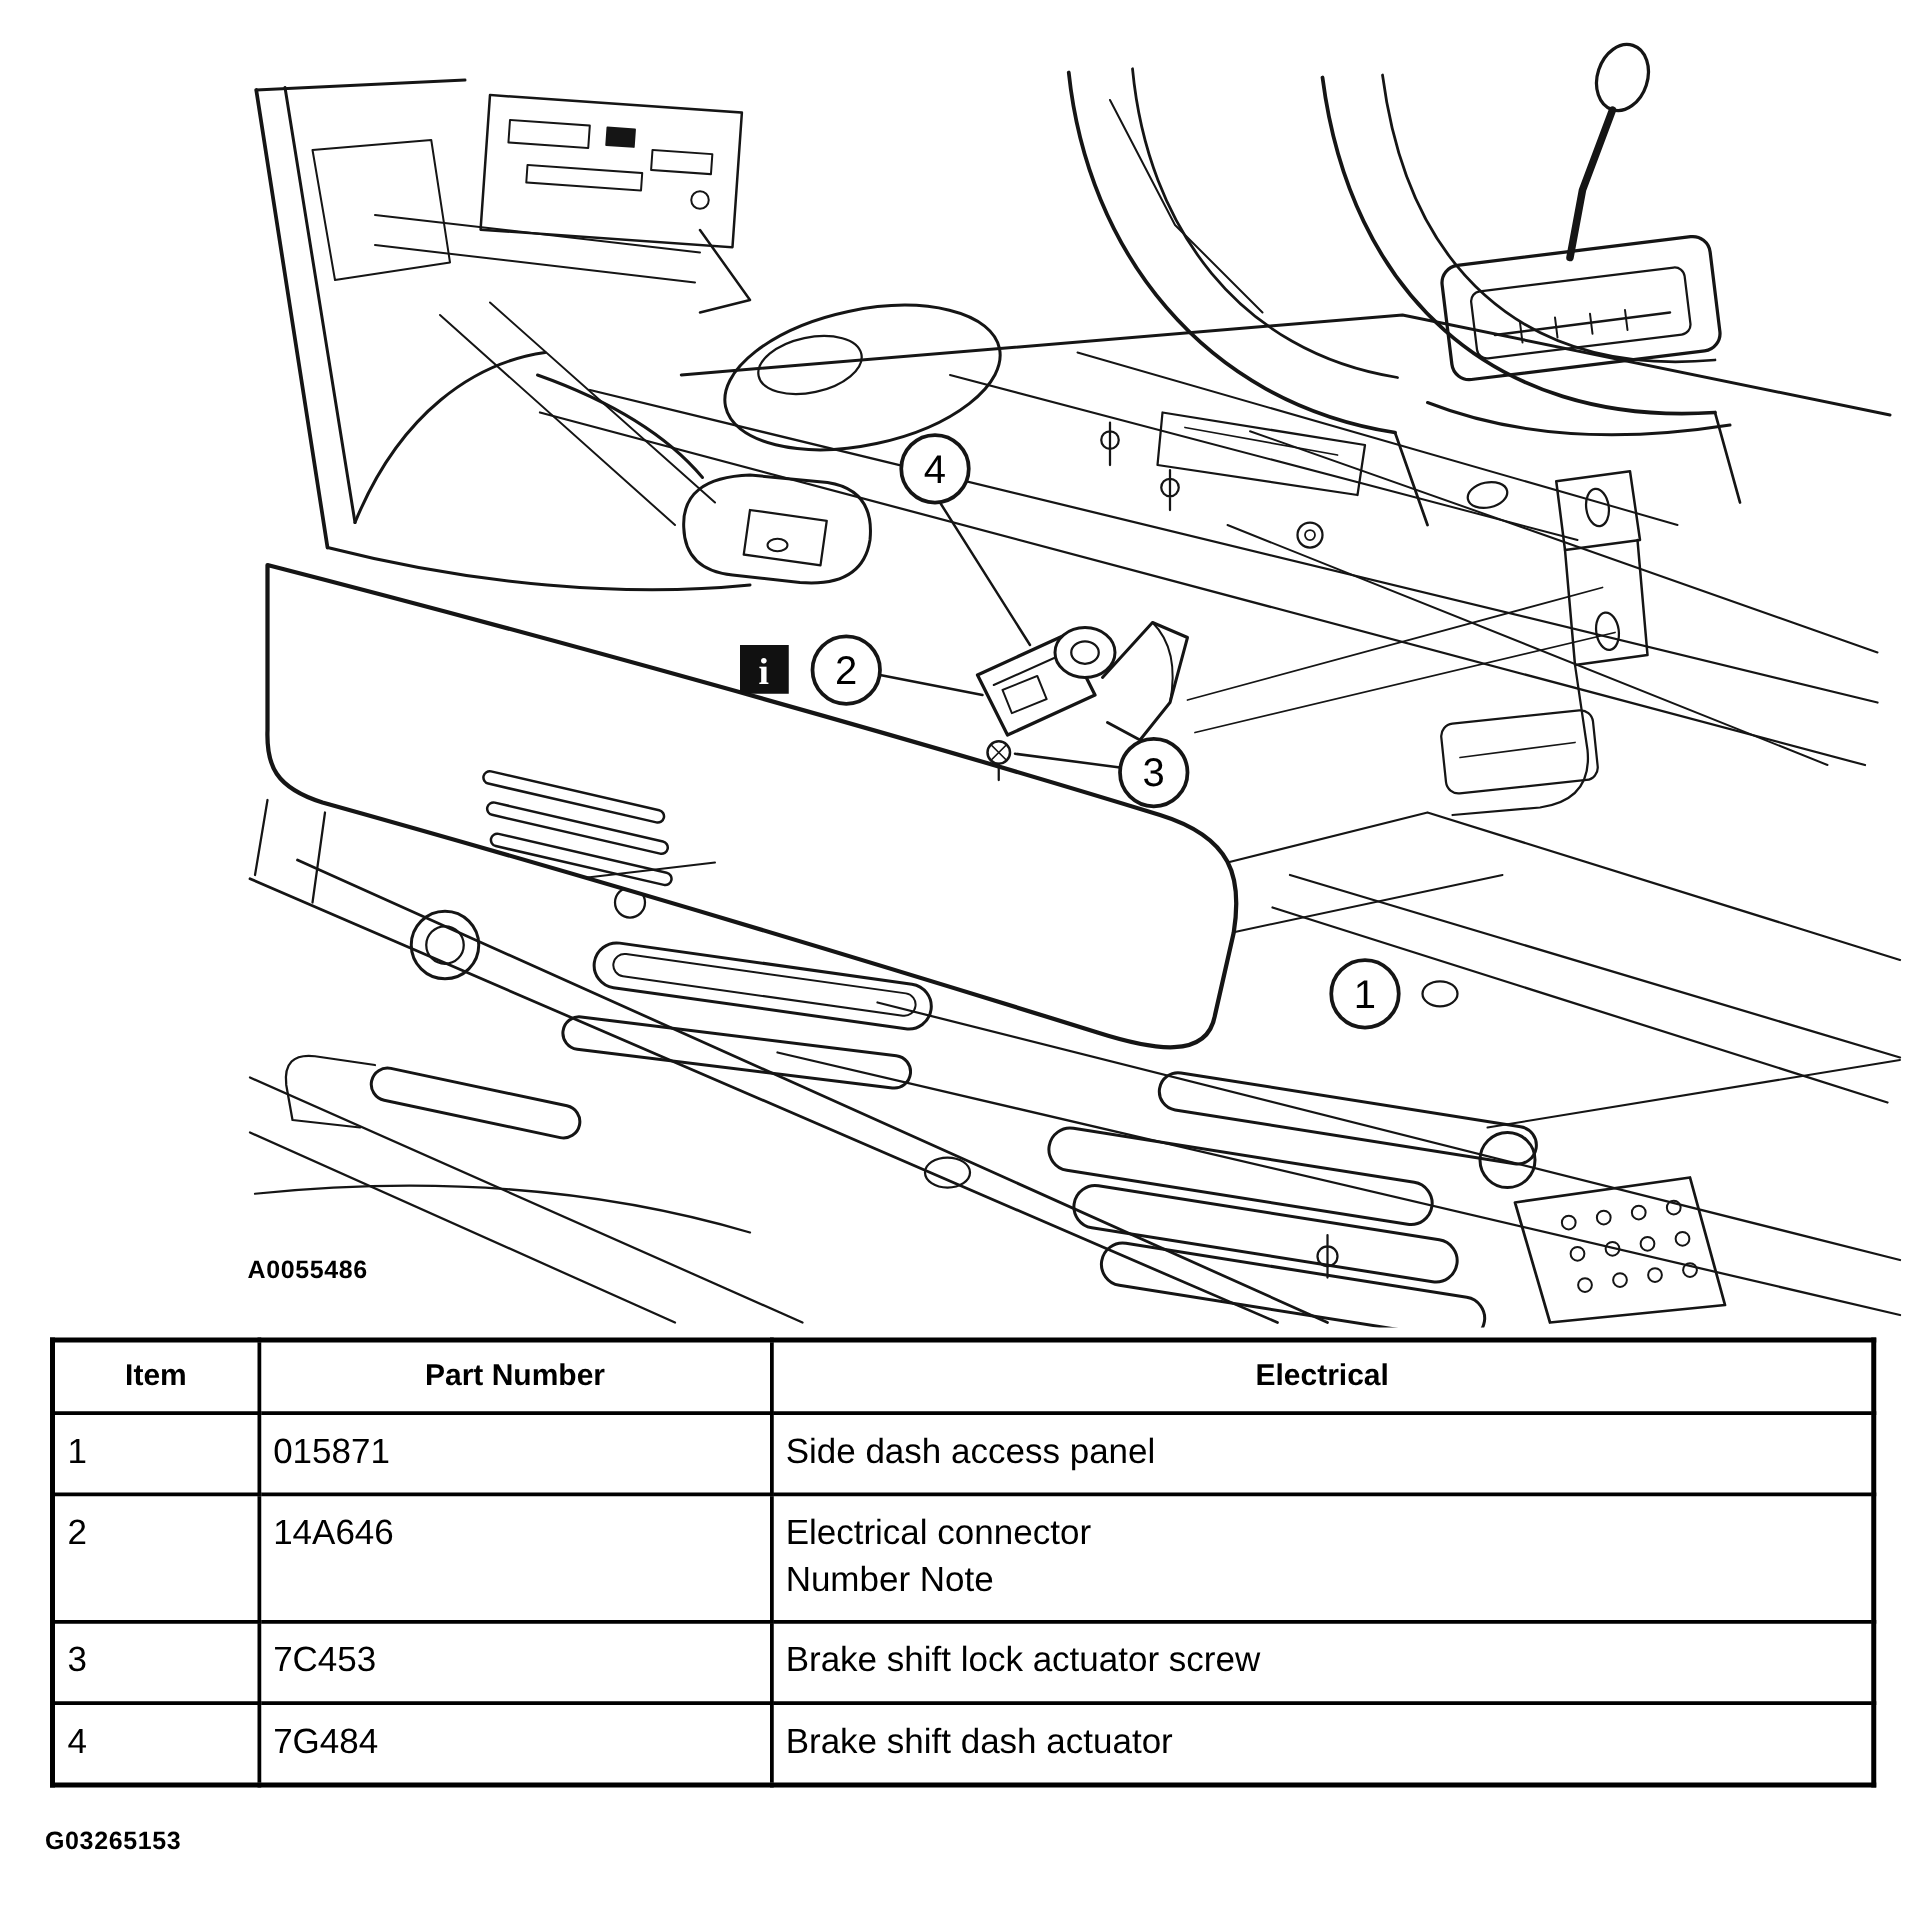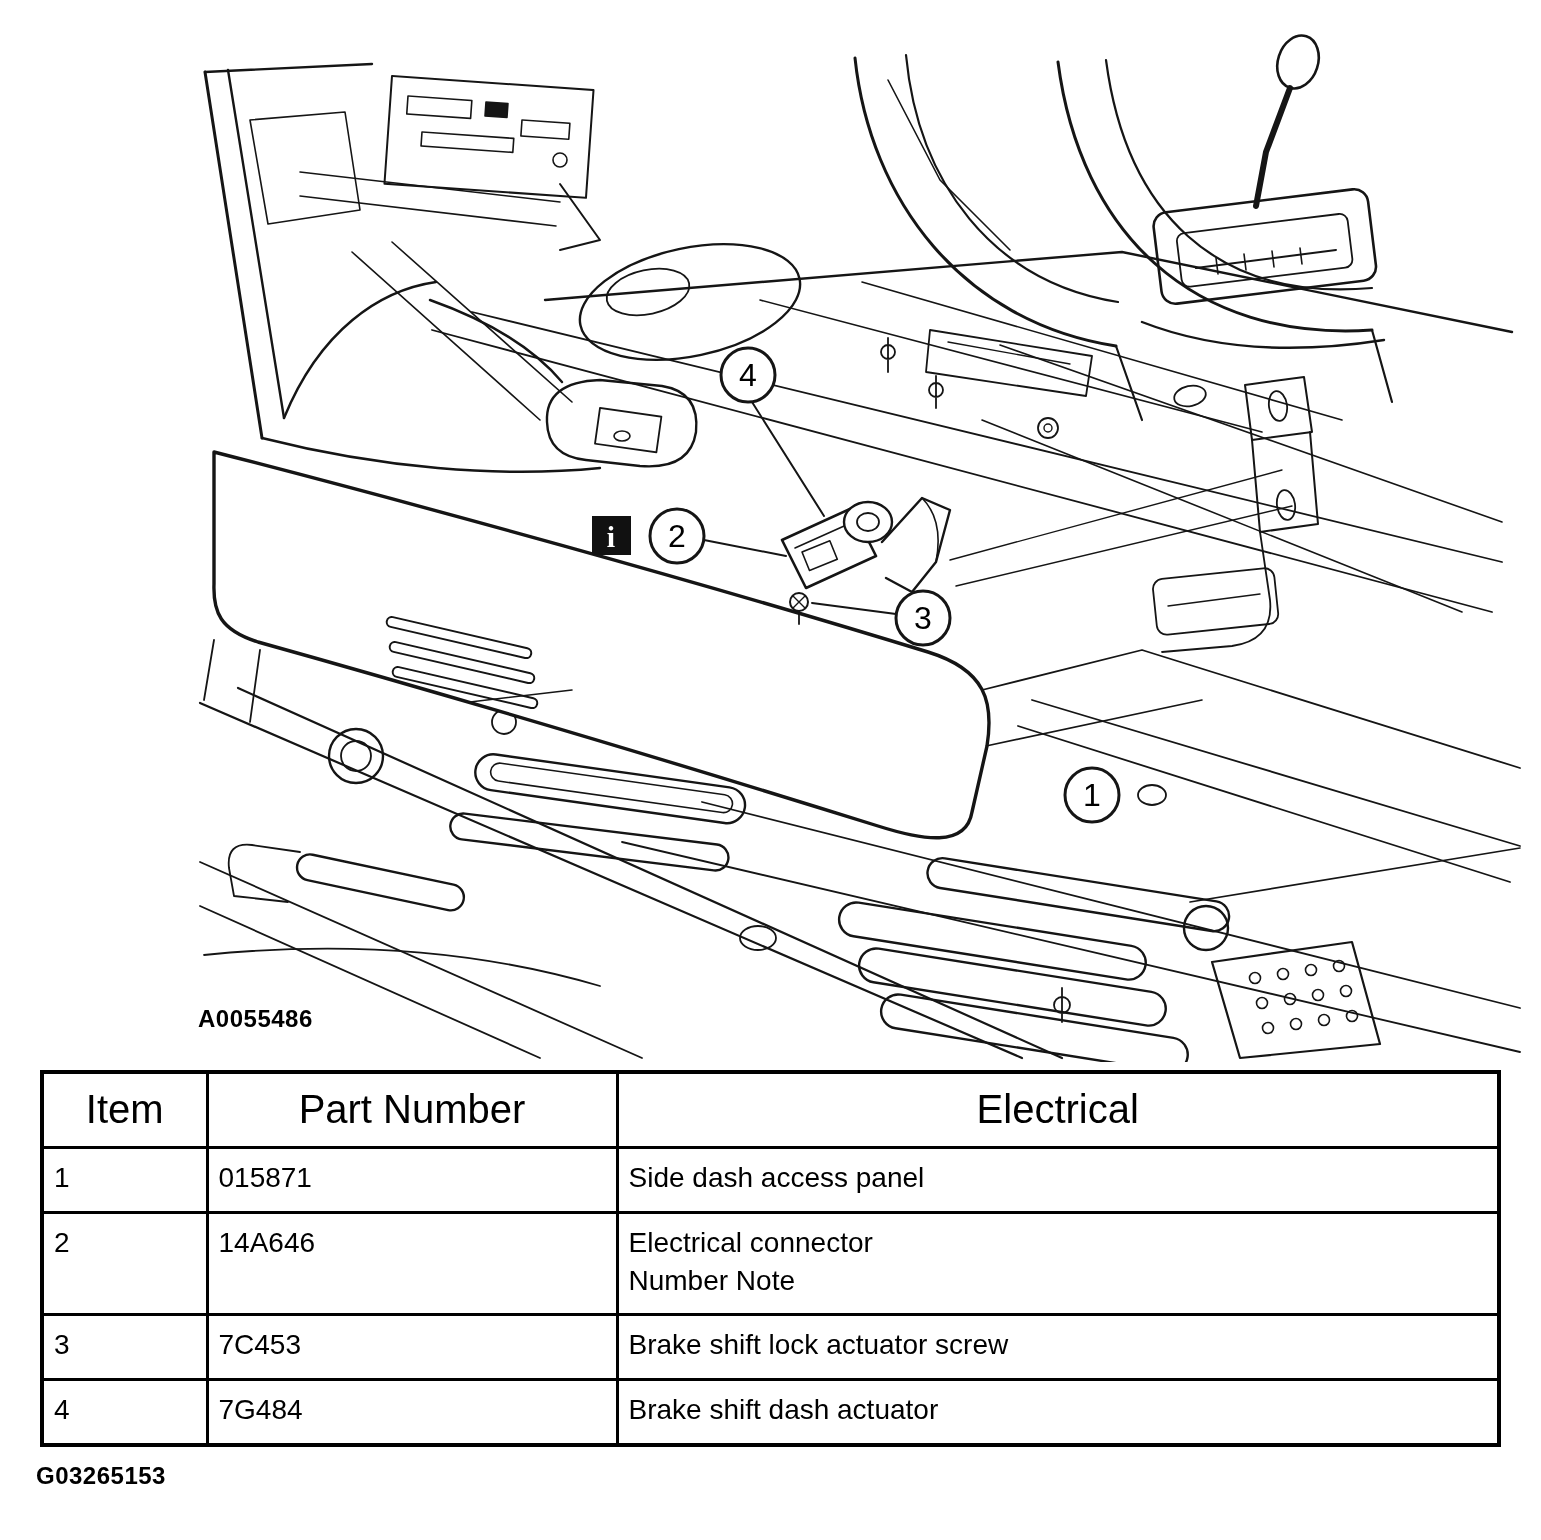--- a/index.html
+++ b/index.html
@@ -15,58 +15,58 @@
   .figure-area {
     position: relative;
     width: 1541px;
     height: 1062px;
   }
   .figure-area svg { display: block; }
   .figure-id {
     position: absolute;
     left: 198px;
     top: 1005px;
-    font-size: 24px;
+    font-size: 20px;
     font-weight: bold;
     letter-spacing: 0.5px;
   }
   .parts-table {
     width: 1461px;
     margin-left: 40px;
     margin-top: 8px;
     border-collapse: collapse;
     table-layout: fixed;
     border: 4px solid #000;
   }
   .parts-table th, .parts-table td {
     border: 3px solid #000;
     vertical-align: top;
   }
   .parts-table th {
-    font-size: 40px;
-    font-weight: normal;
+    font-size: 24px;
+    font-weight: bold;
     text-align: center;
     padding: 13px 8px 14px 8px;
   }
   .parts-table td {
     font-size: 28px;
     font-weight: normal;
     text-align: left;
     padding: 10px 10px 14px 10px;
     line-height: 1.35;
   }
   .col-item { width: 165px; }
   .col-part { width: 410px; }
   .col-desc { width: auto; }
   .desc-line2:empty { display: none; }
   .doc-id {
     position: absolute;
     left: 36px;
     top: 1462px;
-    font-size: 24px;
+    font-size: 20px;
     font-weight: bold;
     letter-spacing: 0.5px;
   }
 </style>
 </head>
 <body>
 
 <div class="figure-area">
   <svg width="1541" height="1062" viewBox="0 0 1541 1062" xmlns="http://www.w3.org/2000/svg" fill="none" stroke="#151515" stroke-width="2.4" stroke-linecap="round" stroke-linejoin="round">
 

